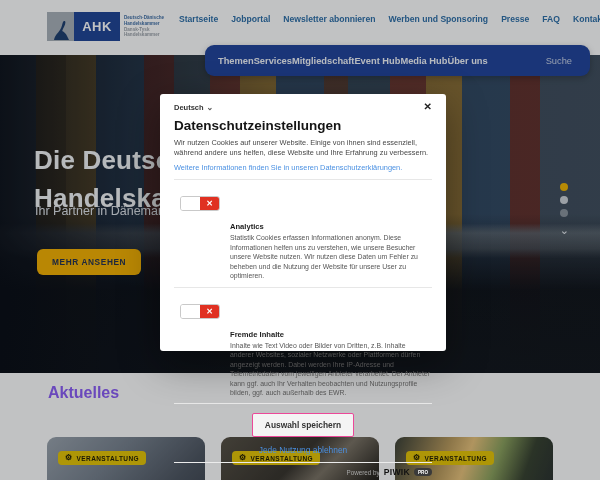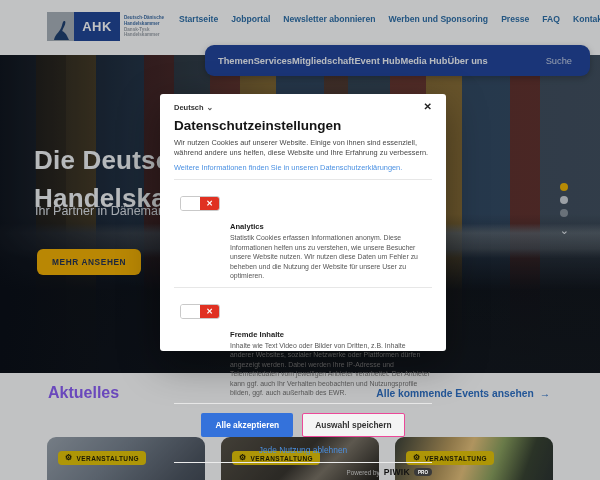--- a/index.html
+++ b/index.html
@@ -132,24 +132,20 @@
   <a href="#">Mitgliedschaft</a>
   <a href="#">Event Hub</a>
   <a href="#">Media Hub</a>
   <a href="#">Über uns</a>
   <a href="#" class="search-label">Suche</a>
 
 </div>
 
 <div class="content">
   <div class="content-heading">Aktuelles</div>
-  <a class="events-link" href="#">
-    <span>Alle kommende Events ansehen</span>
-    <span>→</span>
-  </a>
   <div class="cards">
     <div class="card card-img-1">
       <span class="badge">
           <span class="g">⚙</span>
           <span>VERANSTALTUNG</span>
         </span>
     </div>
     <div class="card card-img-2">
       <span class="badge">
           <span class="g">⚙</span>
@@ -196,21 +192,20 @@
         <span class="off">✕</span>
       </span>
       <div class="consent-texts">
         <div class="consent-name">Fremde Inhalte</div>
         <div class="consent-desc">Inhalte wie Text Video oder Bilder von Dritten, z.B. Inhalte anderer Websites, sozialer Netzwerke oder Plattformen dürfen angezeigt werden. Dabei werden Ihre IP-Adresse und Telemetriedaten vom jeweiligen Anbieter verarbeitet. Der Anbieter kann ggf. auch Ihr Verhalten beobachten und Nutzungsprofile bilden, ggf. auch außerhalb des EWR.</div>
       </div>
     </div>
   </div>
 
   <div class="dlg-buttons">
-    <button class="btn-accept">Alle akzeptieren</button>
     <button class="btn-save">Auswahl speichern</button>
   </div>
   <a class="dlg-reject" href="#">Jede Nutzung ablehnen</a>
   <div class="dlg-footer">
     <span class="powered">Powered by</span>
     <span class="piwik">PIWIK</span>
     <span class="piwik-pro">PRO</span>
   </div>
 </div>
 

